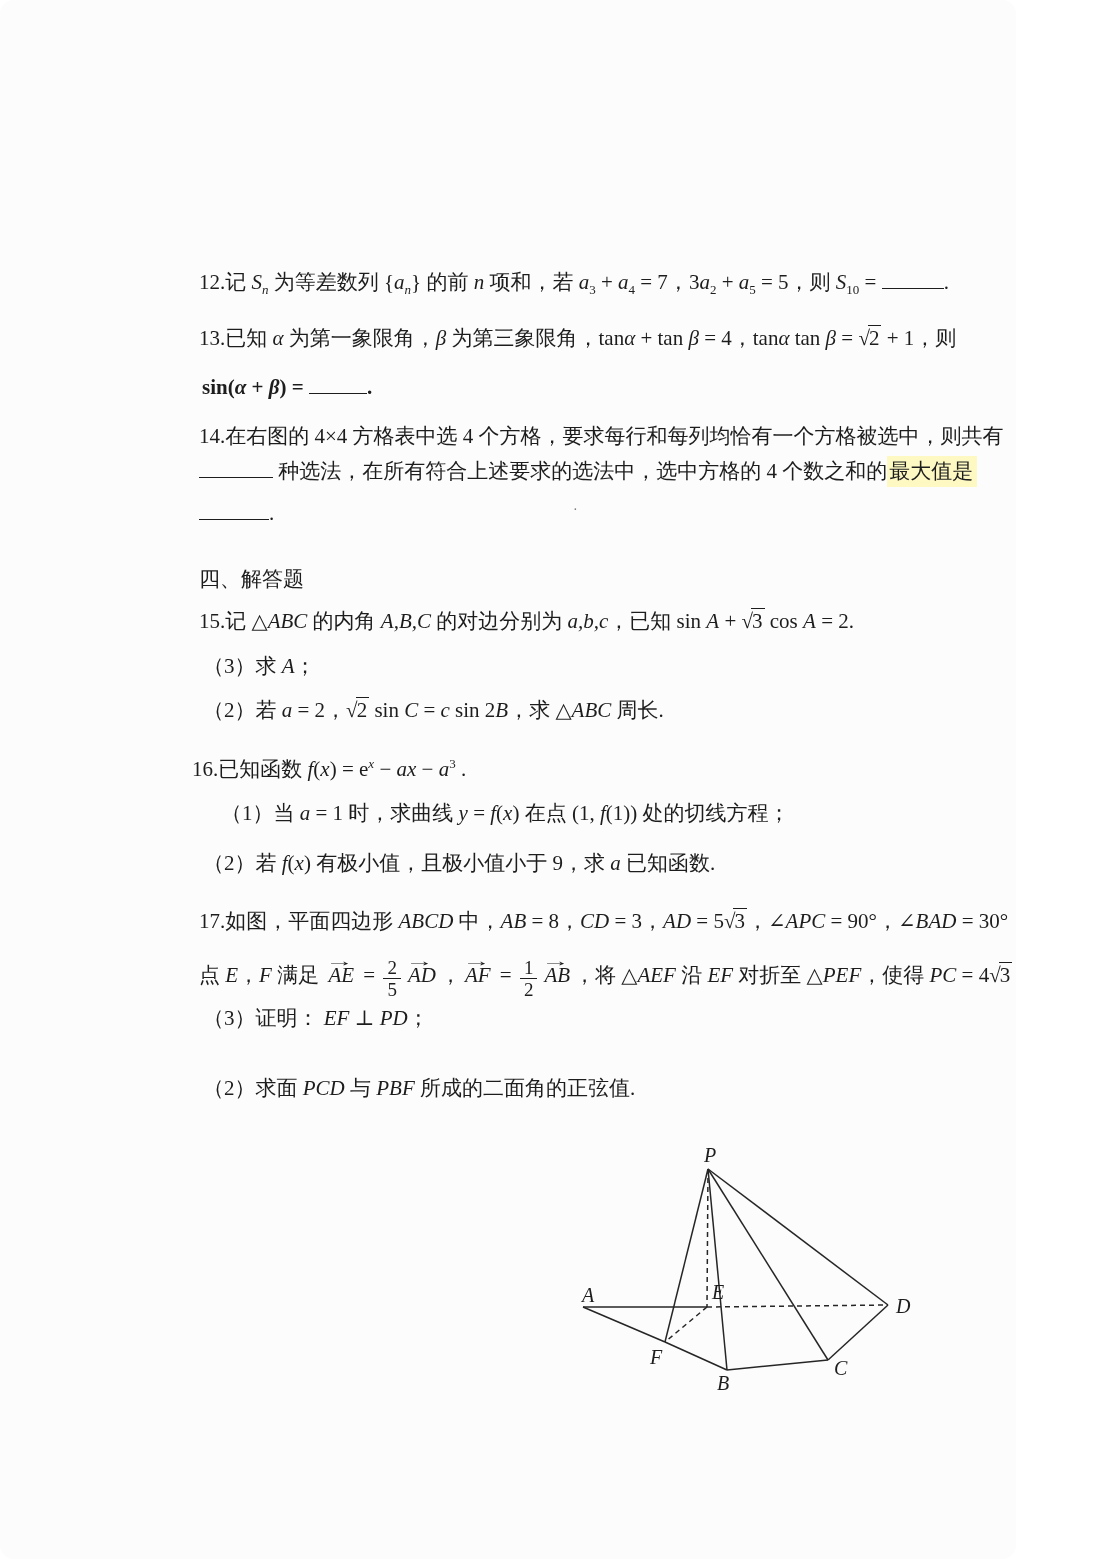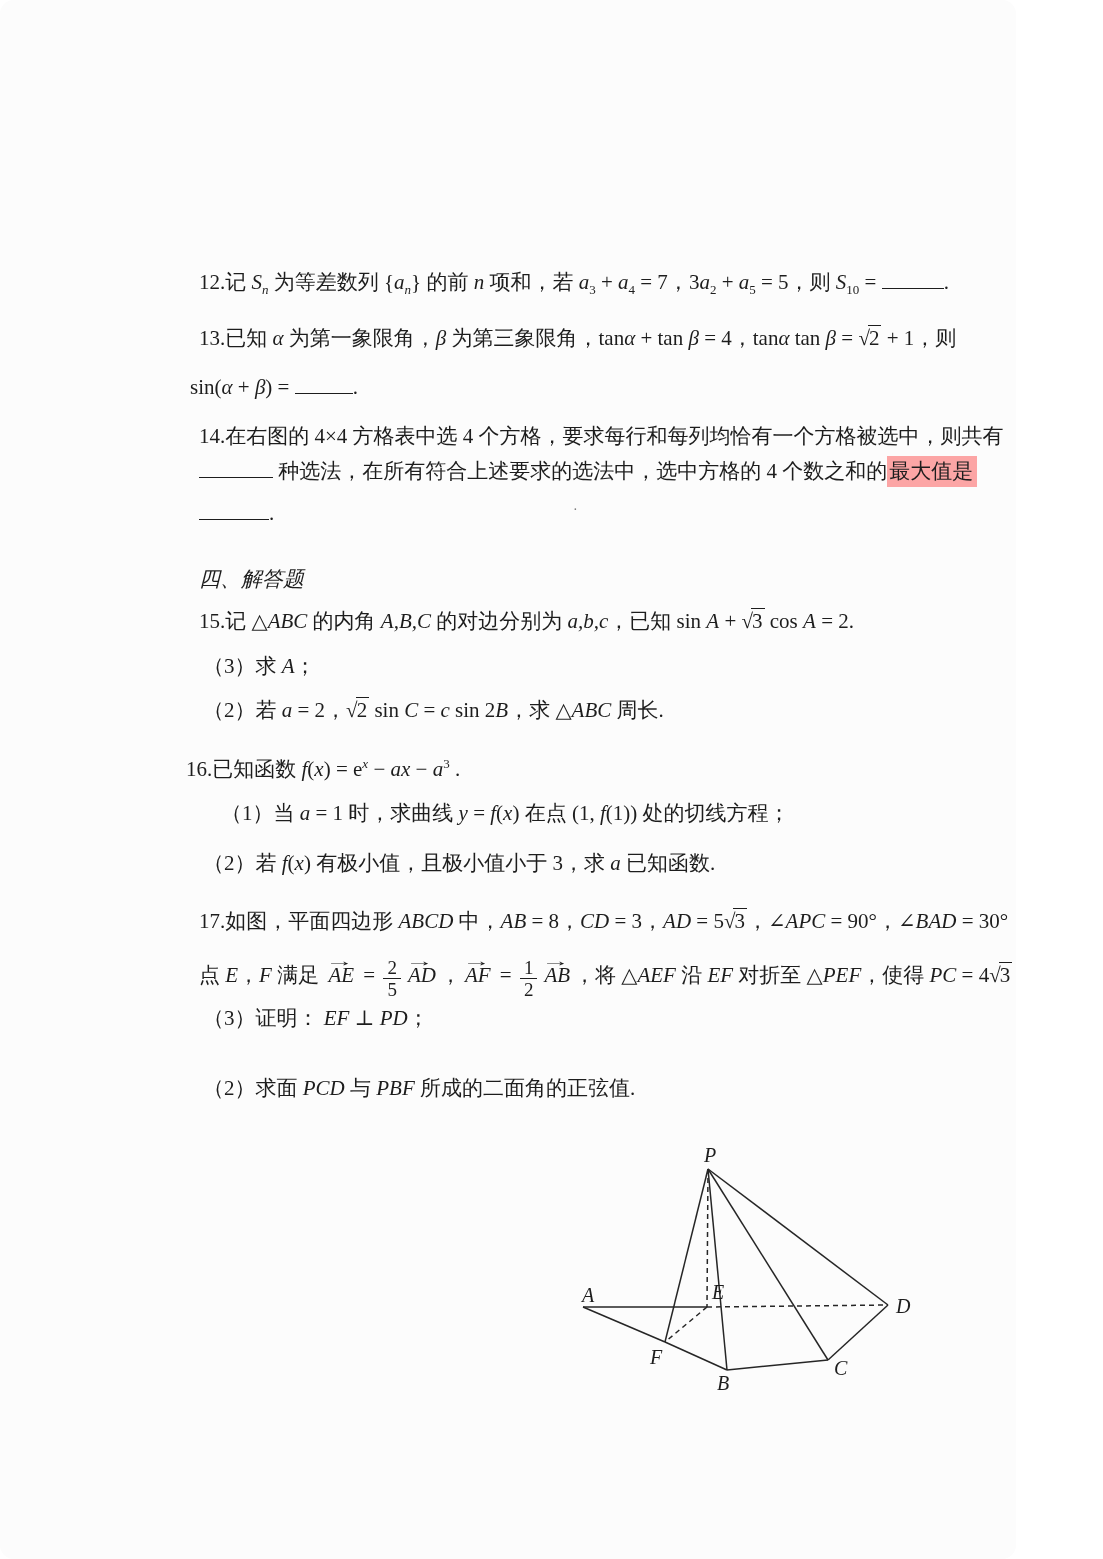--- a/index.html
+++ b/index.html
@@ -26,32 +26,32 @@
   .figure { position:absolute; }
   .fig-label { position:absolute; font-size:20px; font-style:italic; line-height:22px; }
 </style>
 </head>
 <body>
 
 <div class="page" style="background: rgb(252, 252, 252); color: rgb(29, 29, 29);">
   <div>
       <div class="line" style="left: 199px; top: 269px;"><span>12.记 </span><span class="i">S</span><span class="i sub">n</span><span> 为等差数列 </span><span>{</span><span class="i">a</span><span class="i sub">n</span><span>} 的前 </span><span class="i">n</span><span> 项和，若 </span><span class="i">a</span><span class="sub">3</span><span> + </span><span class="i">a</span><span class="sub">4</span><span> = 7，</span><span>3</span><span class="i">a</span><span class="sub">2</span><span> + </span><span class="i">a</span><span class="sub">5</span><span> = 5，则 </span><span class="i">S</span><span class="sub">10</span><span> = </span><span class="blank" style="width: 62px;"></span><span>.</span></div>
       <div class="line" style="left: 199px; top: 325px;"><span>13.已知 </span><span class="i">α</span><span> 为第一象限角，</span><span class="i">β</span><span> 为第三象限角，</span><span>tan</span><span class="i">α</span><span> + tan </span><span class="i">β</span><span> = 4，</span><span>tan</span><span class="i">α</span><span> tan </span><span class="i">β</span><span> = </span><span>√</span><span class="over">2</span><span> + 1，则</span></div>
-      <div class="line" style="left: 190px; top: 374px;"><span>sin</span><span>(</span><span class="i">α</span><span> + </span><span class="i">β</span><span>) = </span><span class="blank" style="width: 58px;"></span><span>.</span></div>
+      <div class="line" style="left: 202px; top: 374px; font-weight: bold;"><span>sin</span><span>(</span><span class="i">α</span><span> + </span><span class="i">β</span><span>) = </span><span class="blank" style="width: 58px;"></span><span>.</span></div>
       <div class="line" style="left: 199px; top: 423px;"><span>14.在右图的 4×4 方格表中选 4 个方格，要求每行和每列均恰有一个方格被选中，则共有</span></div>
-      <div class="line" style="left: 199px; top: 458px;"><span class="blank" style="width: 74px;"></span><span> 种选法，在所有符合上述要求的选法中，选中方格的 4 个数之和的</span><span class="hl" style="background: #fca5a5;">最大值是</span></div>
+      <div class="line" style="left: 199px; top: 458px;"><span class="blank" style="width: 74px;"></span><span> 种选法，在所有符合上述要求的选法中，选中方格的 4 个数之和的</span><span class="hl" style="background: #fef9c3;">最大值是</span></div>
       <div class="line" style="left: 199px; top: 500px;"><span class="blank" style="width: 70px;"></span><span>.</span></div>
       <div class="line" style="left: 573px; top: 494px;"><span class="faint">·</span></div>
-      <div class="line" style="left: 199px; top: 566px; font-style: italic;"><span>四、解答题</span></div>
+      <div class="line" style="left: 199px; top: 566px;"><span>四、解答题</span></div>
       <div class="line" style="left: 199px; top: 608px; text-align: center;"><span>15.记 △</span><span class="i">ABC</span><span> 的内角 </span><span class="i">A,B,C</span><span> 的对边分别为 </span><span class="i">a,b,c</span><span>，已知 sin </span><span class="i">A</span><span> + </span><span>√</span><span class="over">3</span><span> cos </span><span class="i">A</span><span> = 2.</span></div>
       <div class="line" style="left: 203px; top: 653px;"><span>（3）求 </span><span class="i">A</span><span>；</span></div>
       <div class="line" style="left: 203px; top: 697px; text-align: right;"><span>（2）若 </span><span class="i">a</span><span> = 2，</span><span>√</span><span class="over">2</span><span> sin </span><span class="i">C</span><span> = </span><span class="i">c</span><span> sin 2</span><span class="i">B</span><span>，求 △</span><span class="i">ABC</span><span> 周长.</span></div>
-      <div class="line" style="left: 186px; top: 750px;"><span>16.已知函数 </span><span class="i">f</span><span>(</span><span class="i">x</span><span>) = e</span><span class="i sup">x</span><span> − </span><span class="i">ax</span><span> − </span><span class="i">a</span><span class="sup">3</span><span> .</span></div>
+      <div class="line" style="left: 192px; top: 750px;"><span>16.已知函数 </span><span class="i">f</span><span>(</span><span class="i">x</span><span>) = e</span><span class="i sup">x</span><span> − </span><span class="i">ax</span><span> − </span><span class="i">a</span><span class="sup">3</span><span> .</span></div>
       <div class="line" style="left: 221px; top: 800px;"><span>（1）当 </span><span class="i">a</span><span> = 1 时，求曲线 </span><span class="i">y</span><span> = </span><span class="i">f</span><span>(</span><span class="i">x</span><span>) 在点 </span><span>(1, </span><span class="i">f</span><span>(1)) 处的切线方程；</span></div>
-      <div class="line" style="left: 203px; top: 850px;"><span>（2）若 </span><span class="i">f</span><span>(</span><span class="i">x</span><span>) 有极小值，且极小值小于 3，求 </span><span class="i">a</span><span> 已知函数.</span></div>
+      <div class="line" style="left: 203px; top: 850px;"><span>（2）若 </span><span class="i">f</span><span>(</span><span class="i">x</span><span>) 有极小值，且极小值小于 9，求 </span><span class="i">a</span><span> 已知函数.</span></div>
       <div class="line" style="left: 199px; top: 908px;"><span>17.如图，平面四边形 </span><span class="i">ABCD</span><span> 中，</span><span class="i">AB</span><span> = 8，</span><span class="i">CD</span><span> = 3，</span><span class="i">AD</span><span> = 5</span><span>√</span><span class="over">3</span><span>，∠</span><span class="i">APC</span><span> = 90°，∠</span><span class="i">BAD</span><span> = 30°，</span></div>
       <div class="line" style="left: 199px; top: 957px;"><span>点 </span><span class="i">E</span><span>，</span><span class="i">F</span><span> 满足 </span><span class="vec"><span class="arr">→</span><span>AE</span></span><span> = </span><span class="frac"><span class="num">2</span><span class="den">5</span></span><span class="vec"><span class="arr">→</span><span>AD</span></span><span>，</span><span class="vec"><span class="arr">→</span><span>AF</span></span><span> = </span><span class="frac"><span class="num">1</span><span class="den">2</span></span><span class="vec"><span class="arr">→</span><span>AB</span></span><span>，将 △</span><span class="i">AEF</span><span> 沿 </span><span class="i">EF</span><span> 对折至 △</span><span class="i">PEF</span><span>，使得 </span><span class="i">PC</span><span> = 4</span><span>√</span><span class="over">3</span><span> .</span></div>
       <div class="line" style="left: 203px; top: 1005px;"><span>（3）证明： </span><span class="i">EF</span><span> ⊥ </span><span class="i">PD</span><span>；</span></div>
       <div class="line" style="left: 203px; top: 1075px;"><span>（2）求面 </span><span class="i">PCD</span><span> 与 </span><span class="i">PBF</span><span> 所成的二面角的正弦值.</span></div>
     </div>
   <div class="figure" style="left: 540px; top: 1140px; width: 400px; height: 280px;"><svg viewBox="0 0 400 280" width="400" height="280">
         <line x1="43" y1="167" x2="167" y2="167" stroke="#262626" stroke-width="1.5"></line>
         <line x1="43" y1="167" x2="125" y2="202" stroke="#262626" stroke-width="1.5"></line>
         <line x1="125" y1="202" x2="187" y2="230" stroke="#262626" stroke-width="1.5"></line>
         <line x1="187" y1="230" x2="288" y2="220" stroke="#262626" stroke-width="1.5"></line>

